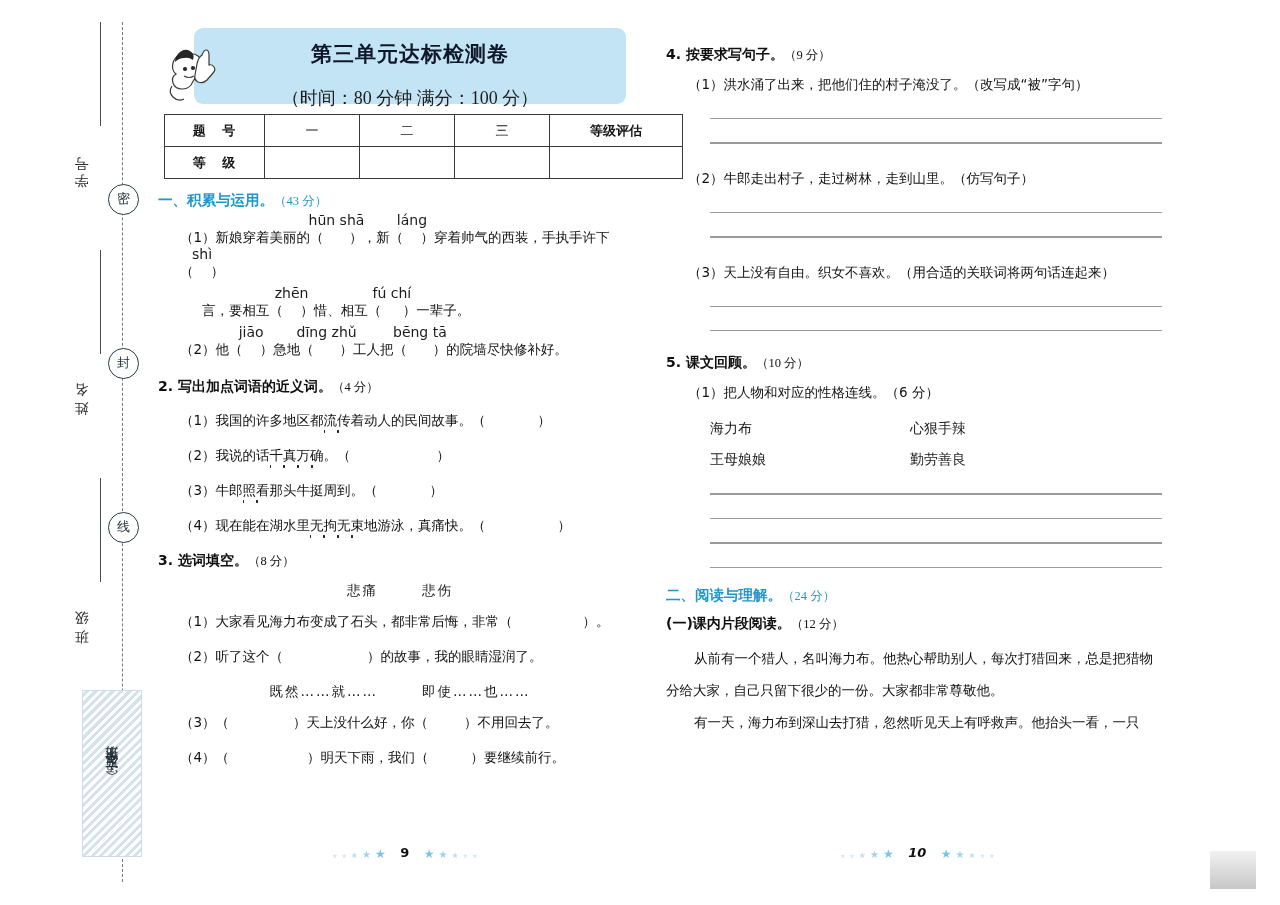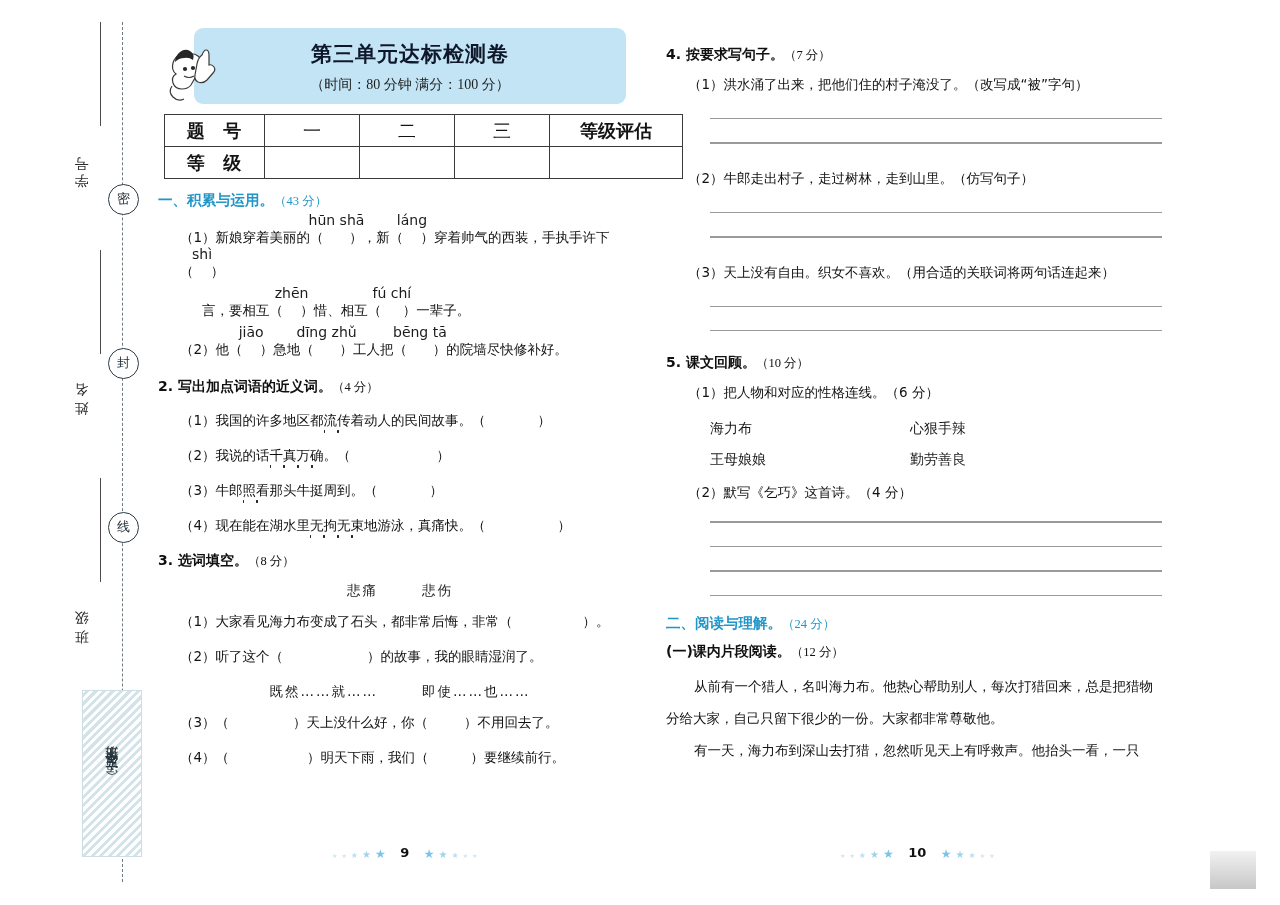--- a/index.html
+++ b/index.html
@@ -41,29 +41,29 @@
   .col-left{position:absolute;left:158px;top:28px;width:484px;}
   .col-right{position:absolute;left:666px;top:46px;width:500px;}
 
   
   .banner-wrap{position:relative;height:82px;margin-left:8px;}
   .banner{position:absolute;left:28px;top:0;width:432px;height:76px;
      background:#c3e4f4;border-radius:9px;}
   .banner-title{position:absolute;left:28px;top:12px;width:432px;text-align:center;
      font-size:21px;font-weight:bold;color:#0f172a;letter-spacing:1px;
      font-family:"DejaVu Sans","Liberation Sans",sans-serif;}
-  .banner-sub{position:absolute;left:28px;top:48px;width:432px;text-align:center;
-     font-size:14px;color:#1d1d1d;}
+  .banner-sub{position:absolute;left:28px;top:58px;width:432px;text-align:center;
+     font-size:18px;color:#1d1d1d;}
   .mascot{position:absolute;left:0px;top:14px;width:60px;height:62px;}
 
   
   table.score{border-collapse:collapse;width:470px;margin-left:6px;margin-top:4px;
      table-layout:fixed;}
   table.score td{border:1px solid #3a3a3a;height:29px;text-align:center;
-     font-size:18px;color:#141414;
+     font-size:13px;color:#141414;
      font-family:"DejaVu Sans","Liberation Sans",sans-serif;}
   td.lbl{width:92px;letter-spacing:6px;padding-left:6px;font-weight:bold;}
   td.c1,td.c2,td.c3{width:92px;}
   td.c4{width:130px;font-weight:bold;}
 
   
   .sec-head{font-size:14.5px;font-weight:bold;color:#2196c9;margin:12px 0 10px 0;
      font-family:"DejaVu Sans","Liberation Sans",sans-serif;}
   .sec-head .pts{font-weight:normal;font-size:12.5px;
      font-family:"Liberation Serif",serif;}
@@ -234,21 +234,21 @@
       <span>（3）（</span><span style="display:inline-block;width:64px;"></span><span>）天上没什么好，你（</span><span style="display:inline-block;width:36px;"></span><span>）不用回去了。</span>
     </div>
     <div class="item indent">
       <span>（4）（</span><span style="display:inline-block;width:78px;"></span><span>）明天下雨，我们（</span><span style="display:inline-block;width:42px;"></span><span>）要继续前行。</span>
     </div>
   </div>
 
   <div class="col-right">
 
     <div class="q-title" style="margin-top:0;">
-      <span>4. 按要求写句子。</span><span class="pts">（7 分）</span>
+      <span>4. 按要求写句子。</span><span class="pts">（9 分）</span>
     </div>
 
     <div class="item indent" style="line-height:22px;">（1）洪水涌了出来，把他们住的村子淹没了。（改写成“被”字句）</div>
     <div class="ansline"></div>
     <div class="ansline"></div>
 
     <div class="item indent" style="line-height:22px;">（2）牛郎走出村子，走过树林，走到山里。（仿写句子）</div>
     <div class="ansline"></div>
     <div class="ansline"></div>
 
@@ -265,21 +265,20 @@
       <div class="row">
         <span class="a">海力布</span>
         <span class="b">心狠手辣</span>
       </div>
       <div class="row">
         <span class="a">王母娘娘</span>
         <span class="b">勤劳善良</span>
       </div>
     </div>
 
-    <div class="item indent" style="line-height:22px;">（2）默写《乞巧》这首诗。（4 分）</div>
     <div class="ansline" style="margin-top:18px;margin-bottom:20px;"></div>
     <div class="ansline" style="margin-bottom:20px;"></div>
     <div class="ansline" style="margin-bottom:20px;"></div>
     <div class="ansline" style="margin-bottom:14px;"></div>
 
     <div class="sec-head" style="margin-top:18px;">
       <span>二、阅读与理解。</span><span class="pts">（24 分）</span>
     </div>
     <div class="q-title" style="margin-top:0;">
       <span>(一)课内片段阅读。</span><span class="pts">（12 分）</span>
@@ -289,18 +288,18 @@
   </div>
 
   <div class="pfoot" style="left:330px;top:845px;">
     <span class="stars"><i class="s1">★</i><i class="s1">★</i><i class="s2">★</i><i class="s3">★</i><i class="s4">★</i></span>
     <span style="margin:0 8px;">9</span>
     <span class="stars"><i class="s4">★</i><i class="s3">★</i><i class="s2">★</i><i class="s1">★</i><i class="s1">★</i></span>
   </div>
 
   <div class="pfoot" style="left:838px;top:845px;">
     <span class="stars"><i class="s1">★</i><i class="s1">★</i><i class="s2">★</i><i class="s3">★</i><i class="s4">★</i></span>
-    <span style="margin:0 8px;">10</span>
+    <span style="margin:0 8px;font-style:italic;">10</span>
     <span class="stars"><i class="s4">★</i><i class="s3">★</i><i class="s2">★</i><i class="s1">★</i><i class="s1">★</i></span>
   </div>
 
   <div class="smudge"></div>
 </div>
 
 </body></html>

